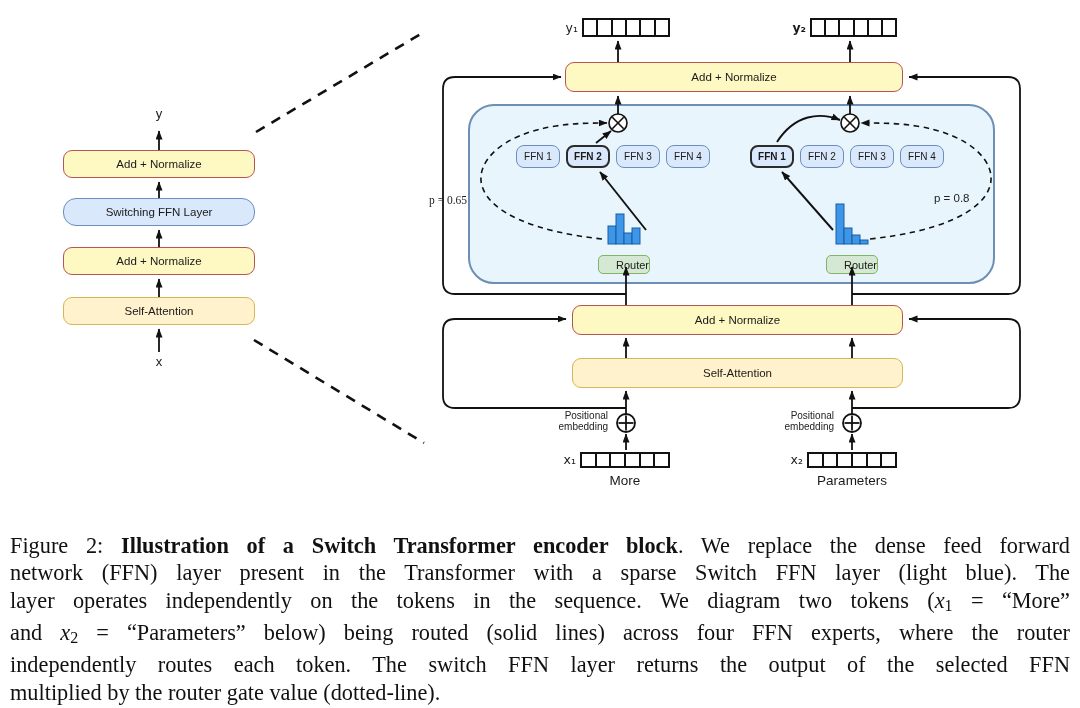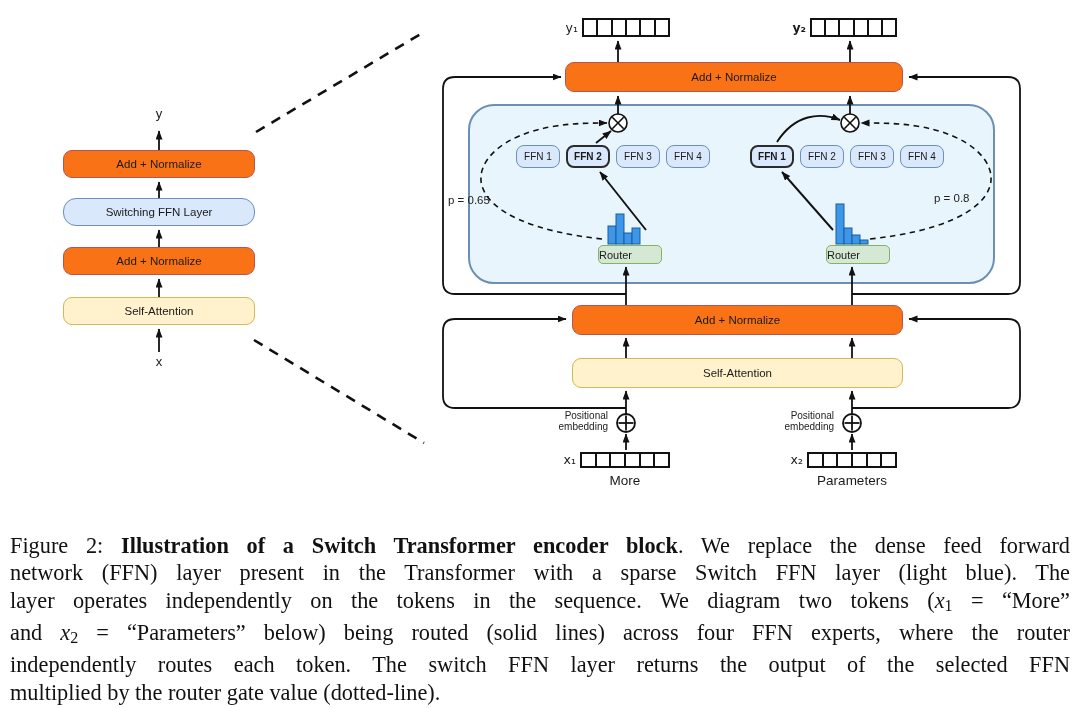--- a/index.html
+++ b/index.html
@@ -3,29 +3,29 @@
 <meta charset="utf-8">
 <style>
   html,body{margin:0;padding:0;background:#ffffff;}
   #page{position:relative;width:1080px;height:708px;background:#ffffff;overflow:hidden;
         font-family:"Liberation Sans","DejaVu Sans",sans-serif;color:#1a1a1a;}
   svg.layer{position:absolute;left:0;top:0;width:1080px;height:520px;}
 
   
   .blk{position:absolute;display:flex;align-items:center;justify-content:center;
        font-size:11.5px;color:#1a1a1a;box-sizing:border-box;}
-  .pink{background:#f97316;border:1.4px solid #b85450;border-radius:9px;}
+  .pink{background:#fef9c3;border:1.4px solid #b85450;border-radius:9px;}
   .blue{background:#dae8fc;border:1.4px solid #6c8ebf;border-radius:9px;}
   .yellow{background:#fff2cc;border:1.4px solid #d6b656;border-radius:9px;}
   .container-blue{position:absolute;background:#e9f5fc;border:2.5px solid #6d8fb4;border-radius:26px;box-sizing:border-box;}
   .ffn{position:absolute;width:44px;height:23px;display:flex;align-items:center;justify-content:center;
        font-size:10px;background:#dae8fc;border:1.3px solid #6c8ebf;border-radius:8px;box-sizing:border-box;color:#1a1a1a;}
   .ffn.sel{border:2px solid #2b2b2b;font-weight:bold;}
-  .router{position:absolute;width:64px;height:19px;display:flex;align-items:center;justify-content:flex-start;
-       font-size:11px;background:#d5e8d4;border:1.4px solid #82b366;border-radius:5px;box-sizing:border-box;}
+  .router{position:absolute;width:52px;height:19px;display:flex;align-items:center;justify-content:flex-end;
+       font-size:11px;background:#d5e8d4;border:1.4px solid #82b366;border-radius:5px;box-sizing:border-box;margin-top:10px;}
   .strip{position:absolute;display:flex;border:2px solid #111;background:#fff;box-sizing:border-box;}
   .cell{flex:1;border-left:2px solid #111;}
   .cell:first-child{border-left:none;}
   .tok-label{position:absolute;font-size:12.5px;text-align:right;font-family:"DejaVu Sans",sans-serif;}
   .word-label{position:absolute;font-size:13.5px;text-align:center;}
   .pos-label{position:absolute;width:62px;font-size:10px;line-height:11px;text-align:right;color:#222;}
   .p-label{position:absolute;font-size:11.5px;color:#222;}
   .axis-label{position:absolute;width:22px;text-align:center;font-size:13px;}
 
   
@@ -128,21 +128,21 @@
       <span>FFN 4</span>
     </div>
 
   <div class="router" style="left:598px;top:245px;">
       <span>Router</span>
     </div>
   <div class="router" style="left:826px;top:245px;">
       <span>Router</span>
     </div>
 
-  <div class="p-label" style="left:448px;top:194px;">p = 0.65</div>
+  <div class="p-label" style="left:429px;top:194px;font-family:Liberation Serif, serif;">p = 0.65</div>
   <div class="p-label" style="left:934px;top:192px;">p = 0.8</div>
 
   <div class="tok-label" style="left:552px;top:20px;width:26px;">y₁</div>
   <div class="strip" style="left:582px;top:18px;width:88px;height:19px;">
     <div class="cell"></div>
       <div class="cell"></div>
       <div class="cell"></div>
       <div class="cell"></div>
       <div class="cell"></div>
       <div class="cell"></div>

